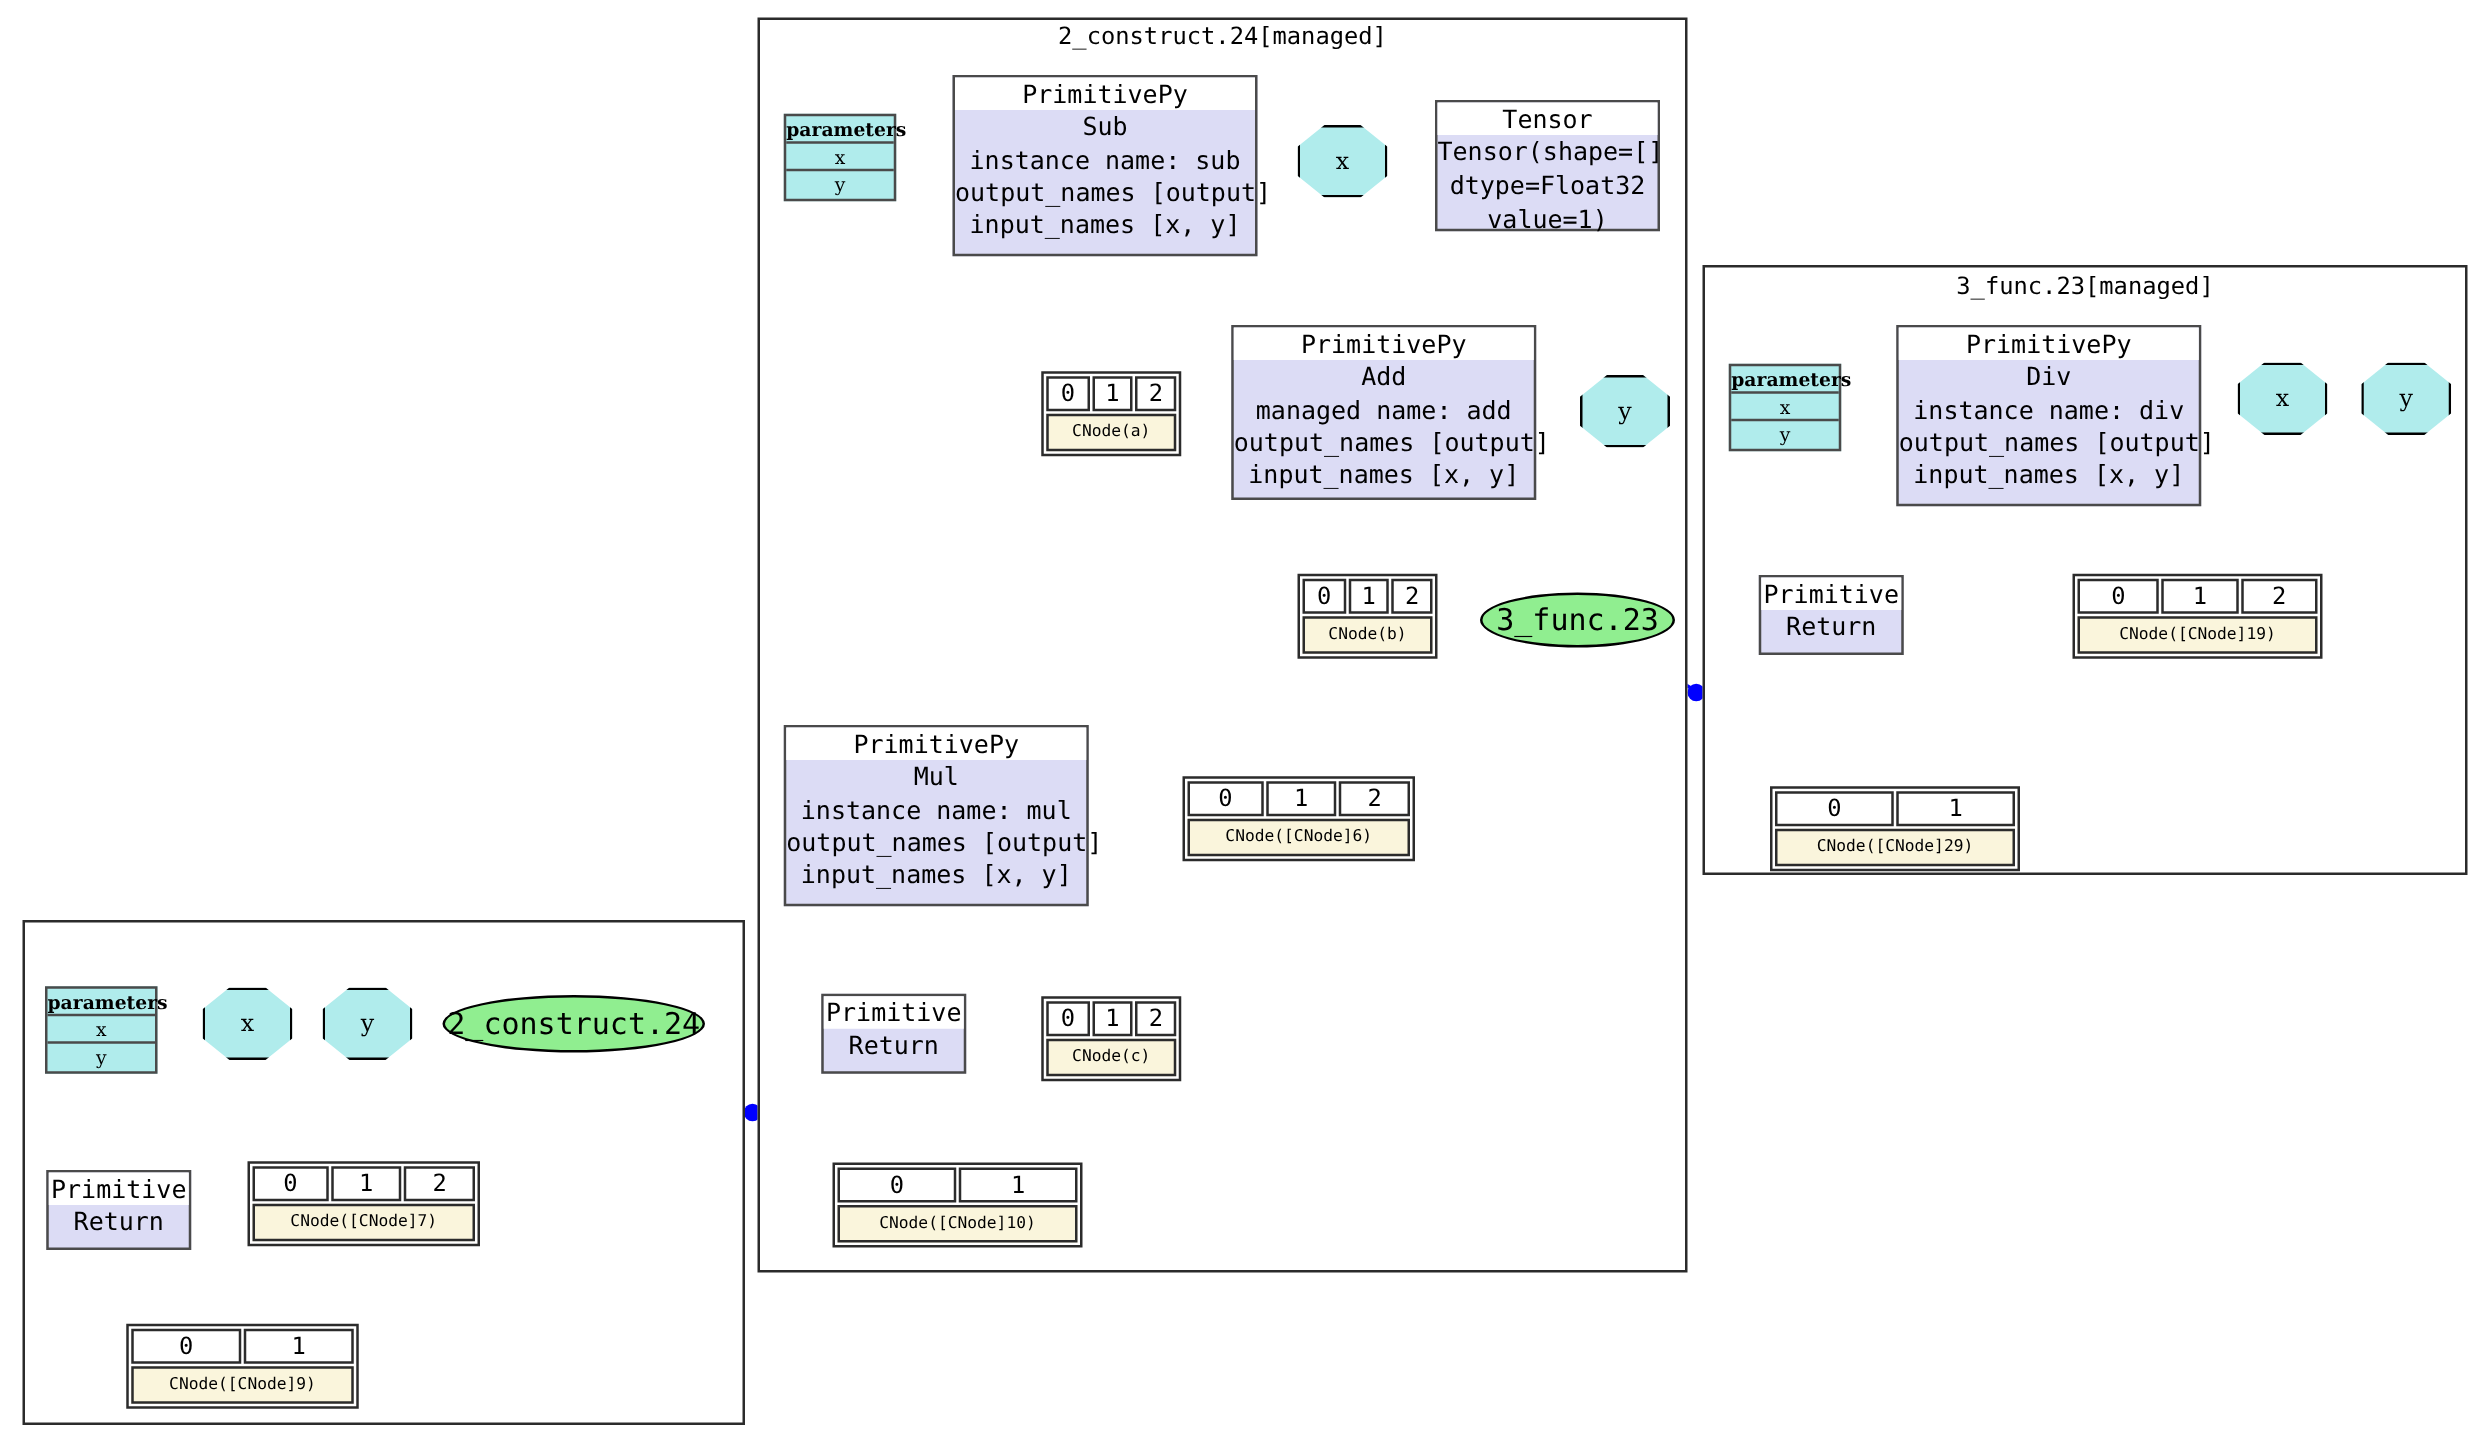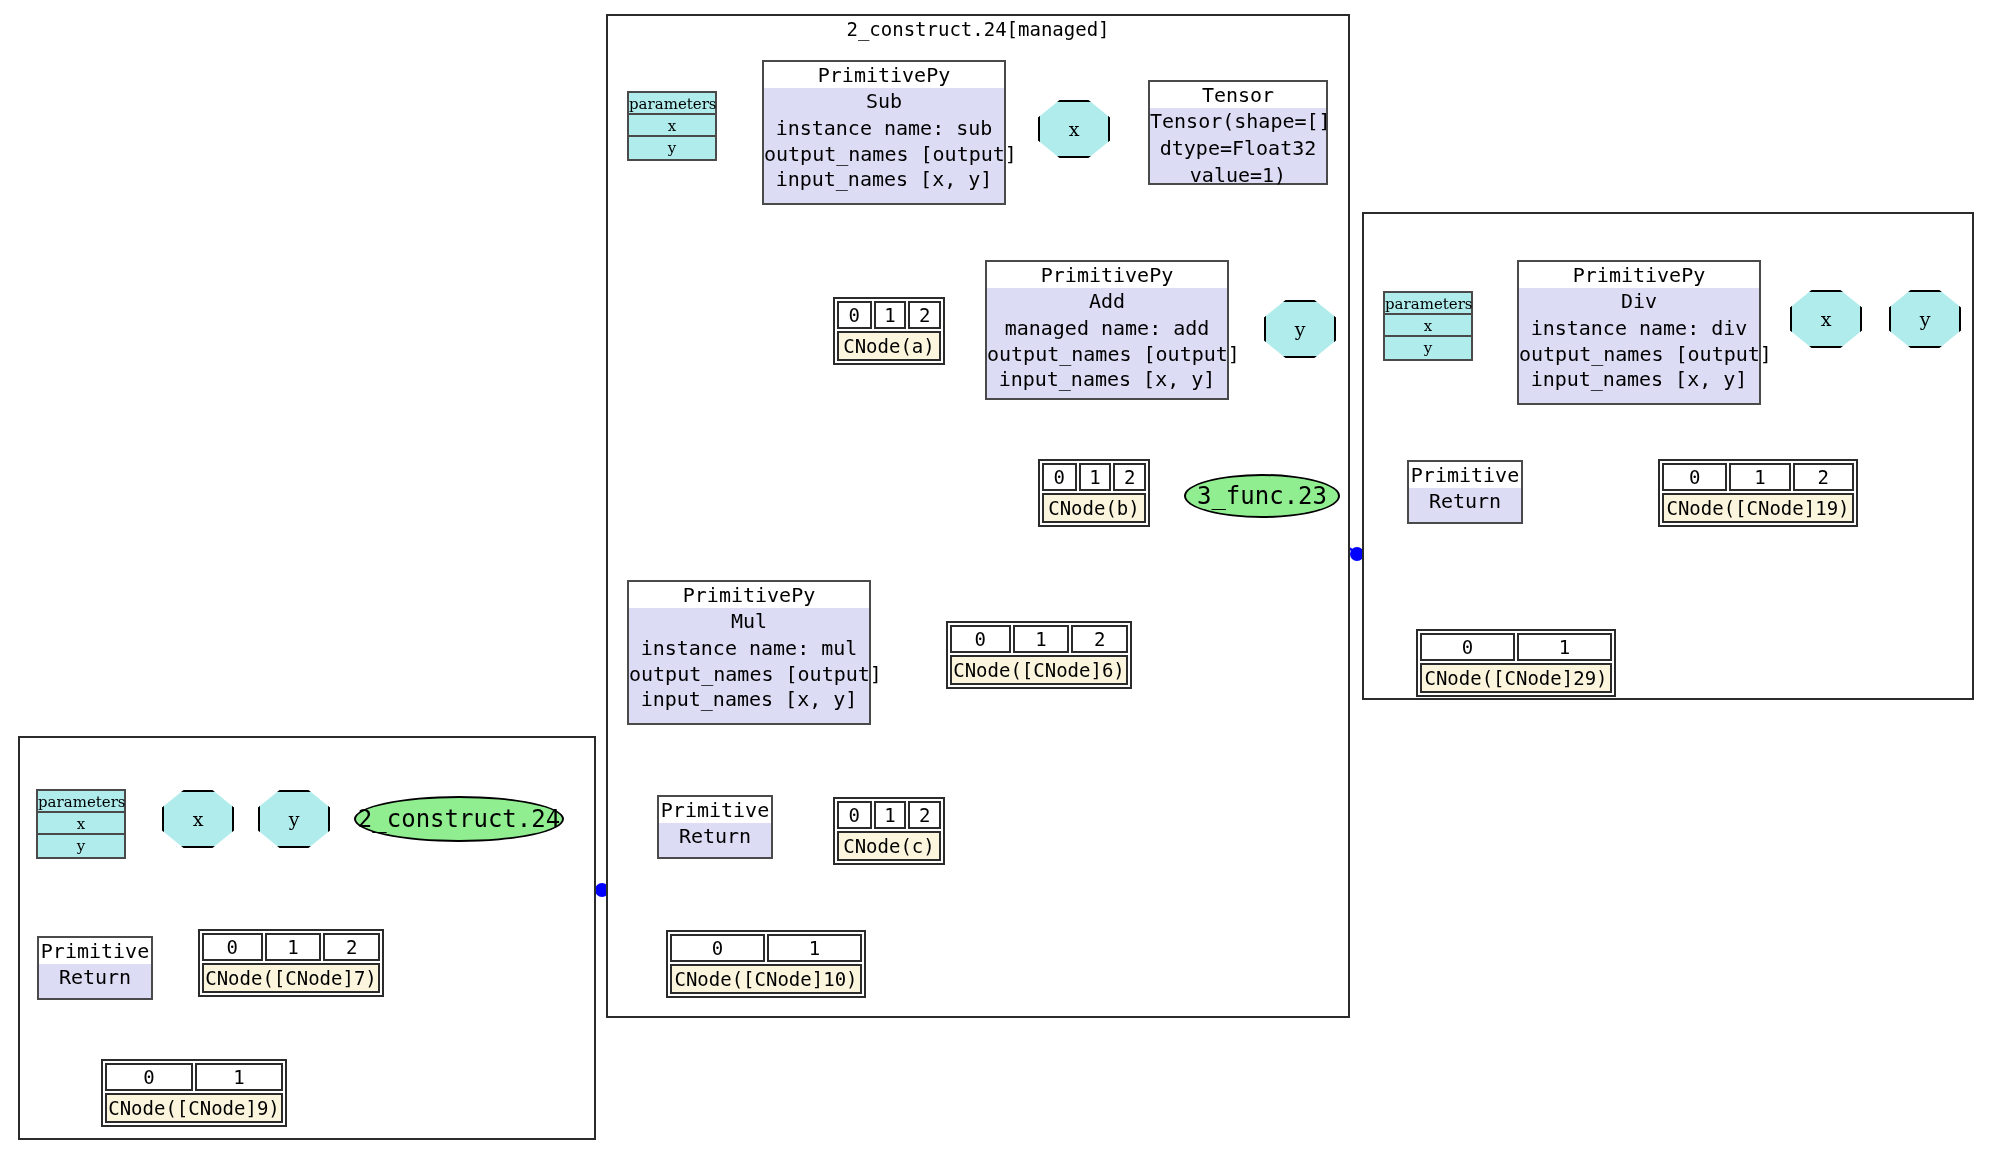--- a/index.html
+++ b/index.html
@@ -13,38 +13,38 @@
   .cluster-title{position:absolute;left:0;right:0;text-align:center;
       font-family:"DejaVu Sans Mono","Liberation Mono",monospace;
       font-size:19px;color:#000;white-space:nowrap;}
 
   
   .params{position:absolute;border:2px solid #4a4a4a;background:#b0ecec;box-sizing:border-box;}
   .params div{border-bottom:2px solid #4a4a4a;text-align:center;
       font-family:"DejaVu Serif","Liberation Serif",serif;font-size:15px;color:#000;
       line-height:22px;height:22px;box-sizing:border-box;}
   .params div:last-child{border-bottom:none;}
-  .params .phead{font-weight:normal;}
+  .params .phead{font-weight:bold;}
 
   
   .prim{position:absolute;border:2px solid #4a4a4a;background:#dcdcf5;box-sizing:border-box;
         text-align:center;}
   .prim .hdr{background:#ffffff;font-size:20px;line-height:26px;color:#000;}
   .prim .ln{font-size:20px;line-height:27px;color:#000;white-space:pre;}
   .prim .ln.tight{line-height:25px;}
 
   
   .cnode{position:absolute;border:2px solid #2b2b2b;background:#ffffff;box-sizing:border-box;
          padding:2px;}
   .cnode .ports{display:flex;}
   .cnode .ports .p{border:2px solid #2b2b2b;background:#ffffff;text-align:center;
       font-size:19px;line-height:24px;color:#000;box-sizing:border-box;margin-right:2px;}
   .cnode .ports .p:last-child{margin-right:0;}
   .cnode .lbl{border:2px solid #2b2b2b;background:#faf5dc;text-align:center;
-      font-size:19px;line-height:26px;color:#000;margin-top:2px;box-sizing:border-box;
+      font-size:13px;line-height:26px;color:#000;margin-top:2px;box-sizing:border-box;
       white-space:nowrap;}
 
   
   .octa{position:absolute;background:#b0ecec;border:2px solid #000;box-sizing:border-box;
       clip-path:polygon(30% 0,70% 0,100% 30%,100% 70%,70% 100%,30% 100%,0 70%,0 30%);
       display:flex;align-items:center;justify-content:center;font-size:19px;color:#000;
       font-family:"DejaVu Serif","Liberation Serif",serif;}
 
   
   .ellipse{position:absolute;background:#90ee90;border:2px solid #000;border-radius:50%;
@@ -210,20 +210,21 @@
 
   <div class="cnode" style="left:666px;top:930px;width:200px;height:68px;">
     <div class="ports">
       <div class="p" style="width:96px;">0</div>
       <div class="p" style="width:96px;">1</div>
     </div>
     <div class="lbl">CNode([CNode]10)</div>
   </div>
 
   <div class="cluster" style="left:1362px;top:212px;width:612px;height:488px;"></div>
+  <div class="cluster-title" style="left:1362px;top:218px;width:612px;">3_func.23[managed]</div>
 
   <div class="params" style="left:1383px;top:291px;width:90px;height:70px;">
     <div class="phead">parameters</div>
     <div>x</div>
     <div>y</div>
   </div>
 
   <div class="prim" style="left:1517px;top:260px;width:244px;height:145px;">
     <div class="hdr">PrimitivePy</div>
     <div class="ln">Div</div>

